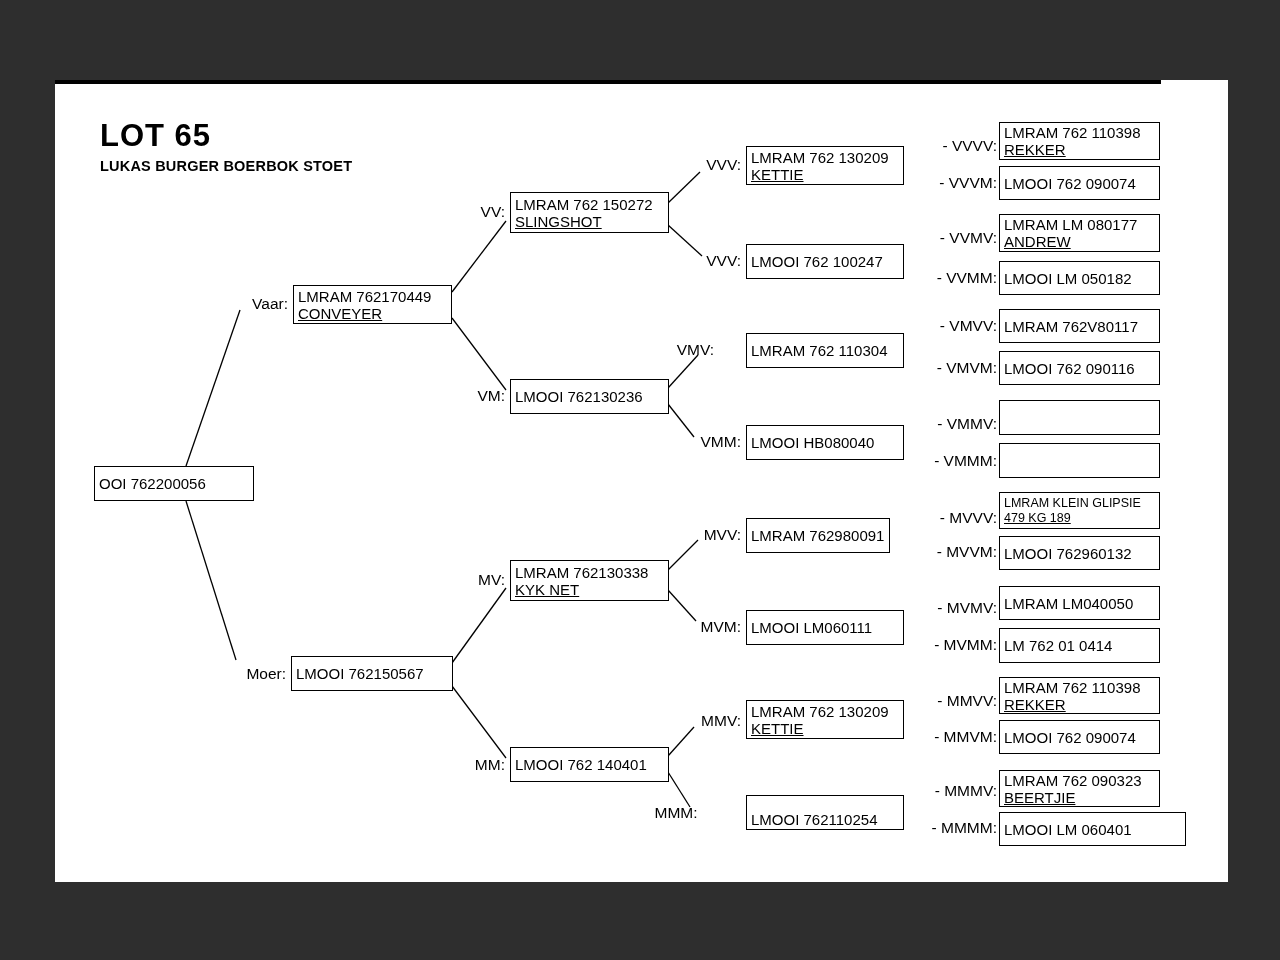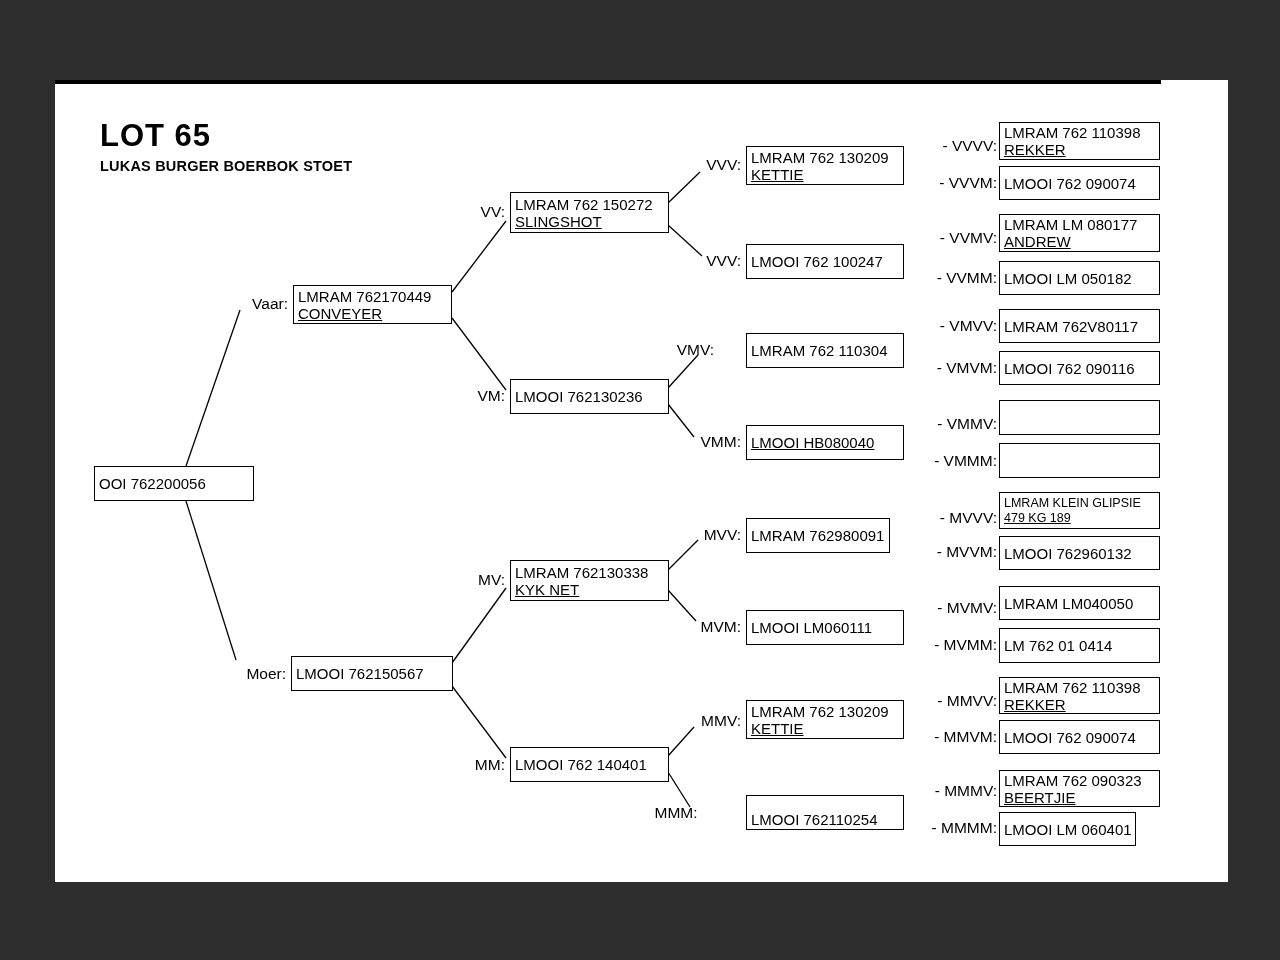--- a/index.html
+++ b/index.html
@@ -106,21 +106,21 @@
     </div>
     <div class="nlabel" style="left: 611px; top: 251px;">VVV:</div>
     <div class="nbox" style="left: 746px; top: 244px; width: 158px; height: 35px;">
       <div class="nline">LMOOI 762 100247</div>
     </div>
     <div class="nlabel" style="left: 584px; top: 340px;">VMV:</div>
     <div class="nbox" style="left: 746px; top: 333px; width: 158px; height: 35px;">
       <div class="nline">LMRAM 762 110304</div>
     </div>
     <div class="nlabel" style="left: 611px; top: 432px;">VMM:</div>
-    <div class="nbox" style="left: 746px; top: 425px; width: 158px; height: 35px; text-decoration: underline;">
+    <div class="nbox" style="left: 746px; top: 425px; width: 158px; height: 35px;">
       <div class="nline">LMOOI HB080040</div>
     </div>
     <div class="nlabel" style="left: 611px; top: 525px;">MVV:</div>
     <div class="nbox" style="left: 746px; top: 518px; width: 144px; height: 35px;">
       <div class="nline">LMRAM 762980091</div>
     </div>
     <div class="nlabel" style="left: 611px; top: 617px;">MVM:</div>
     <div class="nbox" style="left: 746px; top: 610px; width: 158px; height: 35px;">
       <div class="nline">LMOOI LM060111</div>
     </div>
@@ -188,16 +188,16 @@
     <div class="nlabel" style="left: 867px; top: 727px;">- MMVM:</div>
     <div class="nbox" style="left: 999px; top: 720px; width: 161px; height: 34px;">
       <div class="nline">LMOOI 762 090074</div>
     </div>
     <div class="nlabel" style="left: 867px; top: 781px;">- MMMV:</div>
     <div class="nbox" style="left: 999px; top: 770px; width: 161px; height: 37px;">
       <div class="nline">LMRAM 762 090323</div>
       <div class="nline u">BEERTJIE</div>
     </div>
     <div class="nlabel" style="left: 867px; top: 818px;">- MMMM:</div>
-    <div class="nbox" style="left: 999px; top: 812px; width: 137px; height: 34px;">
+    <div class="nbox" style="left: 999px; top: 812px; width: 187px; height: 34px;">
       <div class="nline">LMOOI LM 060401</div>
     </div>
   </div>
 
 </body></html>

